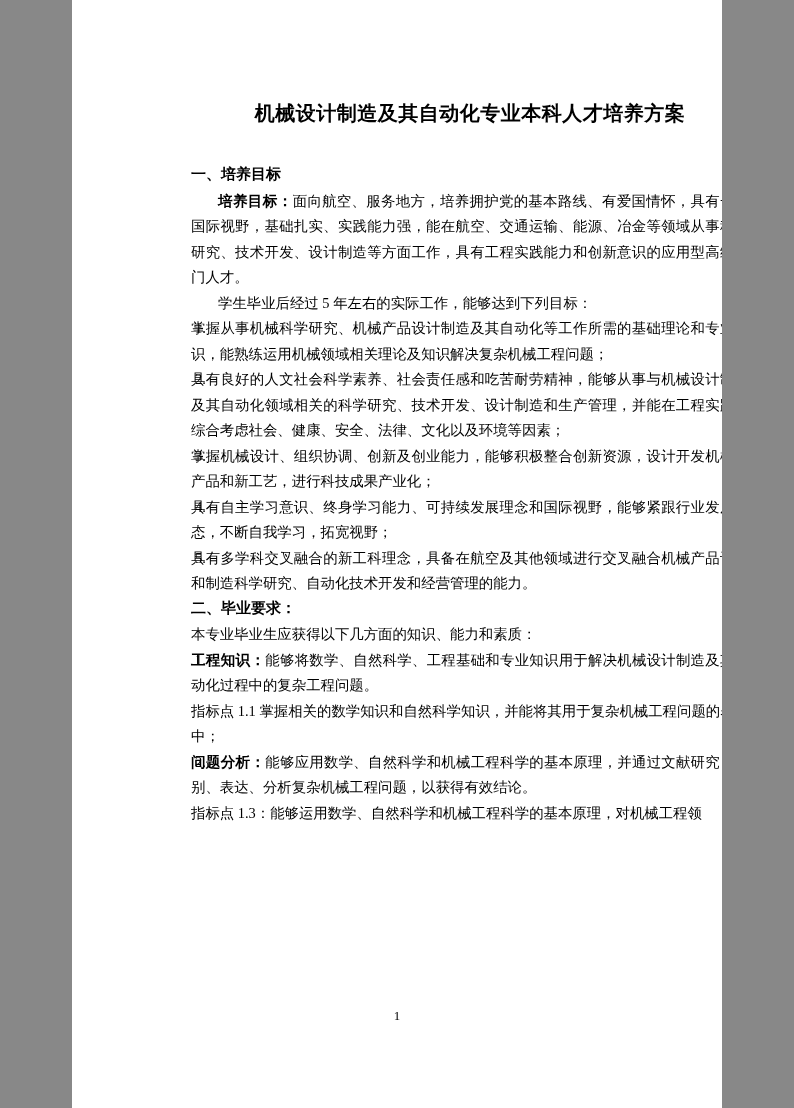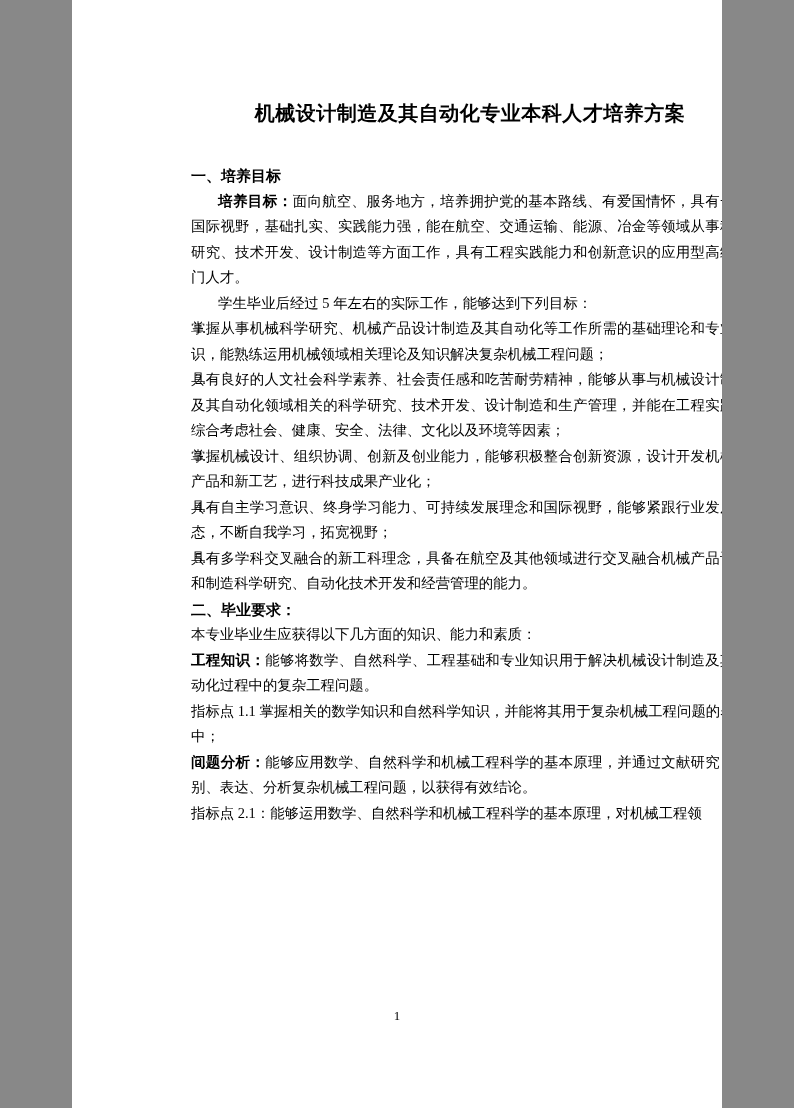--- a/index.html
+++ b/index.html
@@ -27,21 +27,21 @@
   .title {
     font-family: "Liberation Sans", "DejaVu Sans", sans-serif;
     font-size: 20px;
     line-height: 26px;
     font-weight: bold;
     text-align: center;
     margin: 0 0 37px 0 !important;
     letter-spacing: 0.5px;
   }
   .heading {
-    font-family: Liberation Sans, sans-serif;
+    font-family: Liberation Mono, monospace;
     font-weight: bold;
     font-size: 15px;
     padding-left: 27px;
     text-align: left;
   }
   .para-indent { text-indent: 27px; }
   .bold-label {
     font-family: "Liberation Sans", "DejaVu Sans", sans-serif;
     font-weight: bold;
     font-size: 14.6px;
@@ -109,18 +109,18 @@
     <div class="li">
       <span class="num">1.</span>
       <span class="bold-label">工程知识：</span><span>能够将数学、自然科学、工程基础和专业知识用于解决机械设计制造及其自动化过程中的复杂工程问题。</span>
     </div>
     <div class="indicator">指标点 1.1 掌握相关的数学知识和自然科学知识，并能将其用于复杂机械工程问题的表述中；</div>
 
     <div class="li">
       <span class="num">2.</span>
       <span class="bold-label">问题分析：</span><span>能够应用数学、自然科学和机械工程科学的基本原理，并通过文献研究，识别、表达、分析复杂机械工程问题，以获得有效结论。</span>
     </div>
-    <div class="indicator">指标点 2.1：能够运用数学、自然科学和机械工程科学的基本原理，对机械工程领</div>
+    <div class="indicator">指标点 1.3：能够运用数学、自然科学和机械工程科学的基本原理，对机械工程领</div>
 
   </div>
 
   <div class="page-number">1</div>
 </div>
 
 </body></html>

